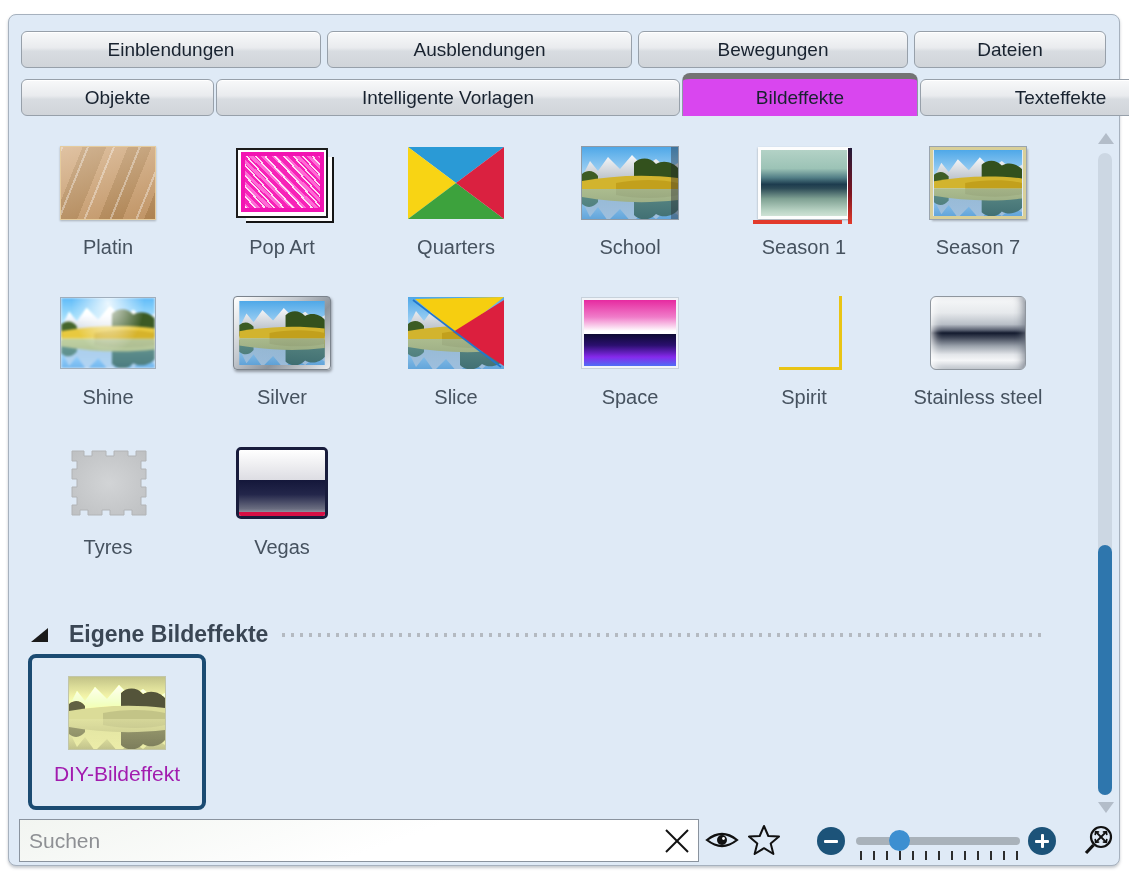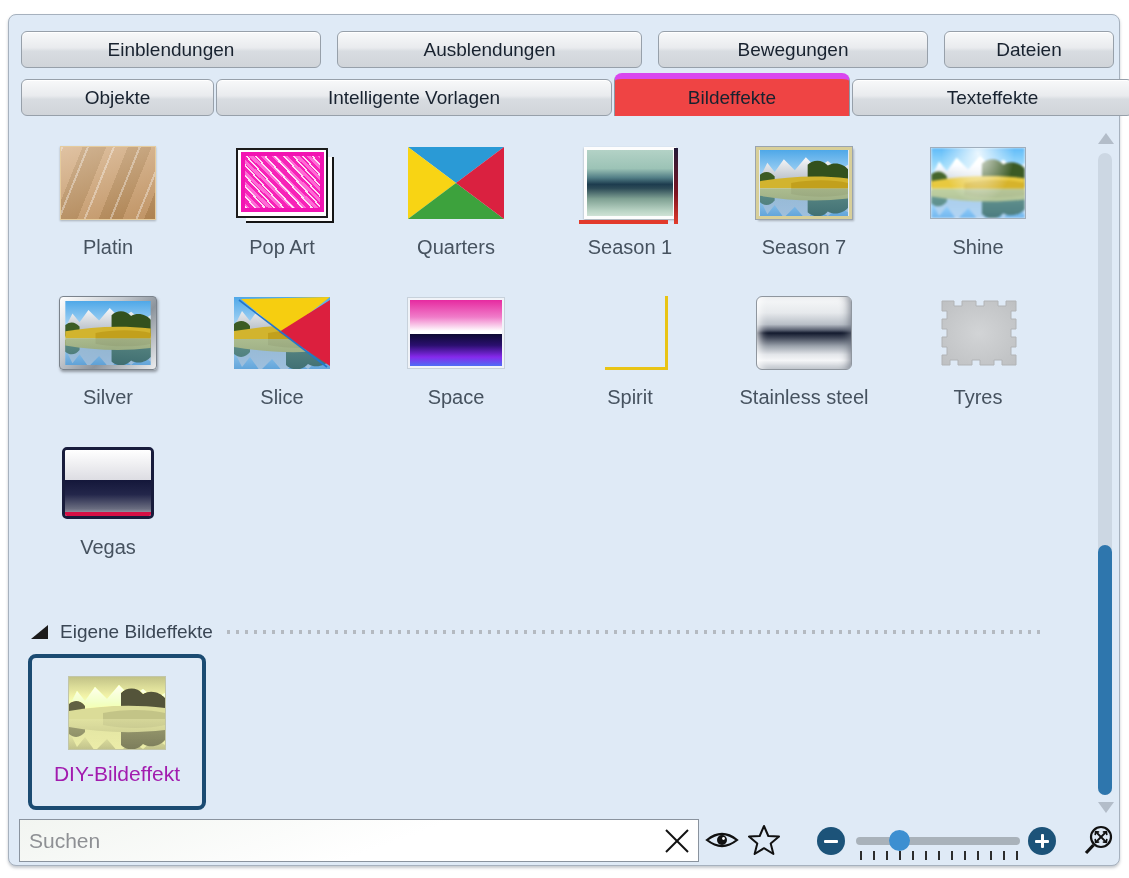--- a/index.html
+++ b/index.html
@@ -11,36 +11,36 @@
     overflow:hidden;
   }
   .panel {
     position:absolute; left:8px; top:14px; width:1112px; height:852px;
     background:#dfeaf6;
     border:1px solid #a6b1be;
     border-radius:8px;
     box-shadow:0 2px 3px rgba(90,100,115,.35);
   }
   
-  .tabrow { position:absolute; display:flex; gap:16px; }
+  .tabrow { position:absolute; display:flex; gap:6px; }
   .tabs1 { left:12px; top:16px; }
   .tabs2 { left:12px; top:64px; gap:2px; }
   .tab {
     height:37px; display:flex; align-items:center; justify-content:center;
     font-size:19px; color:#18222f;
     background:linear-gradient(180deg,#f8f9fa 0%,#e9ebee 45%,#d8dce1 55%,#d0d4d9 100%);
     border:1px solid #97a0aa; border-radius:6px;
     box-shadow:inset 0 1px 0 #ffffff;
     cursor:default;
   }
   .tab.active {
     margin-top:-6px; height:43px;
-    background:#ef4444;
+    background:#d946ef;
     border:1px solid #8d98a4; border-bottom:none;
-    border-top:6px solid #d946ef;
+    border-top:6px solid #737373;
     border-radius:8px 8px 0 0;
     box-shadow:none;
   }
   
   .grid {
     position:absolute; left:12px; top:112px; width:1044px;
     display:grid; grid-template-columns:repeat(6,174px); grid-auto-rows:150px;
   }
   .cell { display:flex; flex-direction:column; align-items:center; padding-top:15px; cursor:pointer; }
   .thumbbox { width:112px; height:82px; display:flex; align-items:center; justify-content:center; position:relative; }
@@ -119,21 +119,21 @@
   .t-vegas .wtop { height:30px; background:linear-gradient(180deg,#ffffff 0%,#dddde3 100%); }
   .t-vegas .dbot { flex:1; background:linear-gradient(180deg,#14173a 0%,#23264a 45%,#6a6d80 90%,#8d8f9e 100%); }
   .t-vegas .red { height:4px; background:#d60f45; }
 
   
   .own-head {
     position:absolute; left:22px; top:606px; width:1012px;
     display:flex; align-items:center; cursor:pointer;
   }
   .tri { width:0; height:0; border-left:17px solid transparent; border-bottom:14px solid #1b1b1b; margin-right:12px; }
-  .own-title { font-size:19px; font-weight:normal; color:#3a4654; white-space:nowrap; }
+  .own-title { font-size:23px; font-weight:bold; color:#3a4654; white-space:nowrap;margin-left:9px; }
   .dots { flex:1; height:4px; margin-left:14px; background:repeating-linear-gradient(90deg,#b4bac1 0 3px, transparent 3px 9px); }
   .diy {
     position:absolute; left:19px; top:639px; width:178px; height:156px;
     border:4px solid #1b4b72; border-radius:8px; background:#dfeaf6;
     display:flex; flex-direction:column; align-items:center; padding-top:18px;
     cursor:pointer;
   }
   .diy .dthumb { border:1px solid #c2c6a8; }
   .diy .dthumb svg { filter:sepia(1) hue-rotate(22deg) saturate(1.15) brightness(1.04); display:block; }
   .diy .dlbl { margin-top:12px; font-size:21px; color:#a21caf; white-space:nowrap; }
@@ -209,25 +209,25 @@
     </g>
   </defs>
 </svg>
 
 <div class="panel">
 
   <div class="tabrow tabs1">
     <div class="tab" style="width:300px">Einblendungen</div>
     <div class="tab" style="width:305px">Ausblendungen</div>
     <div class="tab" style="width:270px">Bewegungen</div>
-    <div class="tab" style="width:170px">Dateien</div>
+    <div class="tab" style="width:192px">Dateien</div>
   </div>
   <div class="tabrow tabs2">
     <div class="tab" style="width:193px">Objekte</div>
-    <div class="tab" style="width:396px">Intelligente Vorlagen</div>
+    <div class="tab" style="width:464px">Intelligente Vorlagen</div>
     <div class="tab active" style="width:236px">Bildeffekte</div>
     <div class="tab" style="width:281px">Texteffekte</div>
   </div>
 
   <div class="grid">
 
     <div class="cell">
       <div class="thumbbox">
           <div class="t-platin"></div>
         </div>
@@ -248,20 +248,31 @@
         <svg class="lth" width="96" height="72" viewBox="0 0 96 72">
           <polygon points="0,0 96,0 48,36" fill="#2a9ad6"></polygon>
           <polygon points="0,0 48,36 0,72" fill="#f8d414"></polygon>
           <polygon points="0,72 48,36 96,72" fill="#3da23d"></polygon>
           <polygon points="96,0 96,72 48,36" fill="#da2140"></polygon>
         </svg>
       </div>
       <div class="lbl">Quarters</div>
     </div>
 
+    <div class="cell">
+      <div class="thumbbox">
+        <div class="t-frame-school">
+          <svg class="lth" width="96" height="72" viewBox="0 0 96 72">
+              <use href="#landscape"></use>
+            </svg>
+          <div class="edge"></div>
+        </div>
+      </div>
+      <div class="lbl">School</div>
+    </div>
 
     <div class="cell">
       <div class="thumbbox">
         <div class="t-season1">
           <div class="grad"></div>
             <div class="red-b"></div>
             <div class="red-r"></div>
         </div>
       </div>
       <div class="lbl">Season 1</div>

